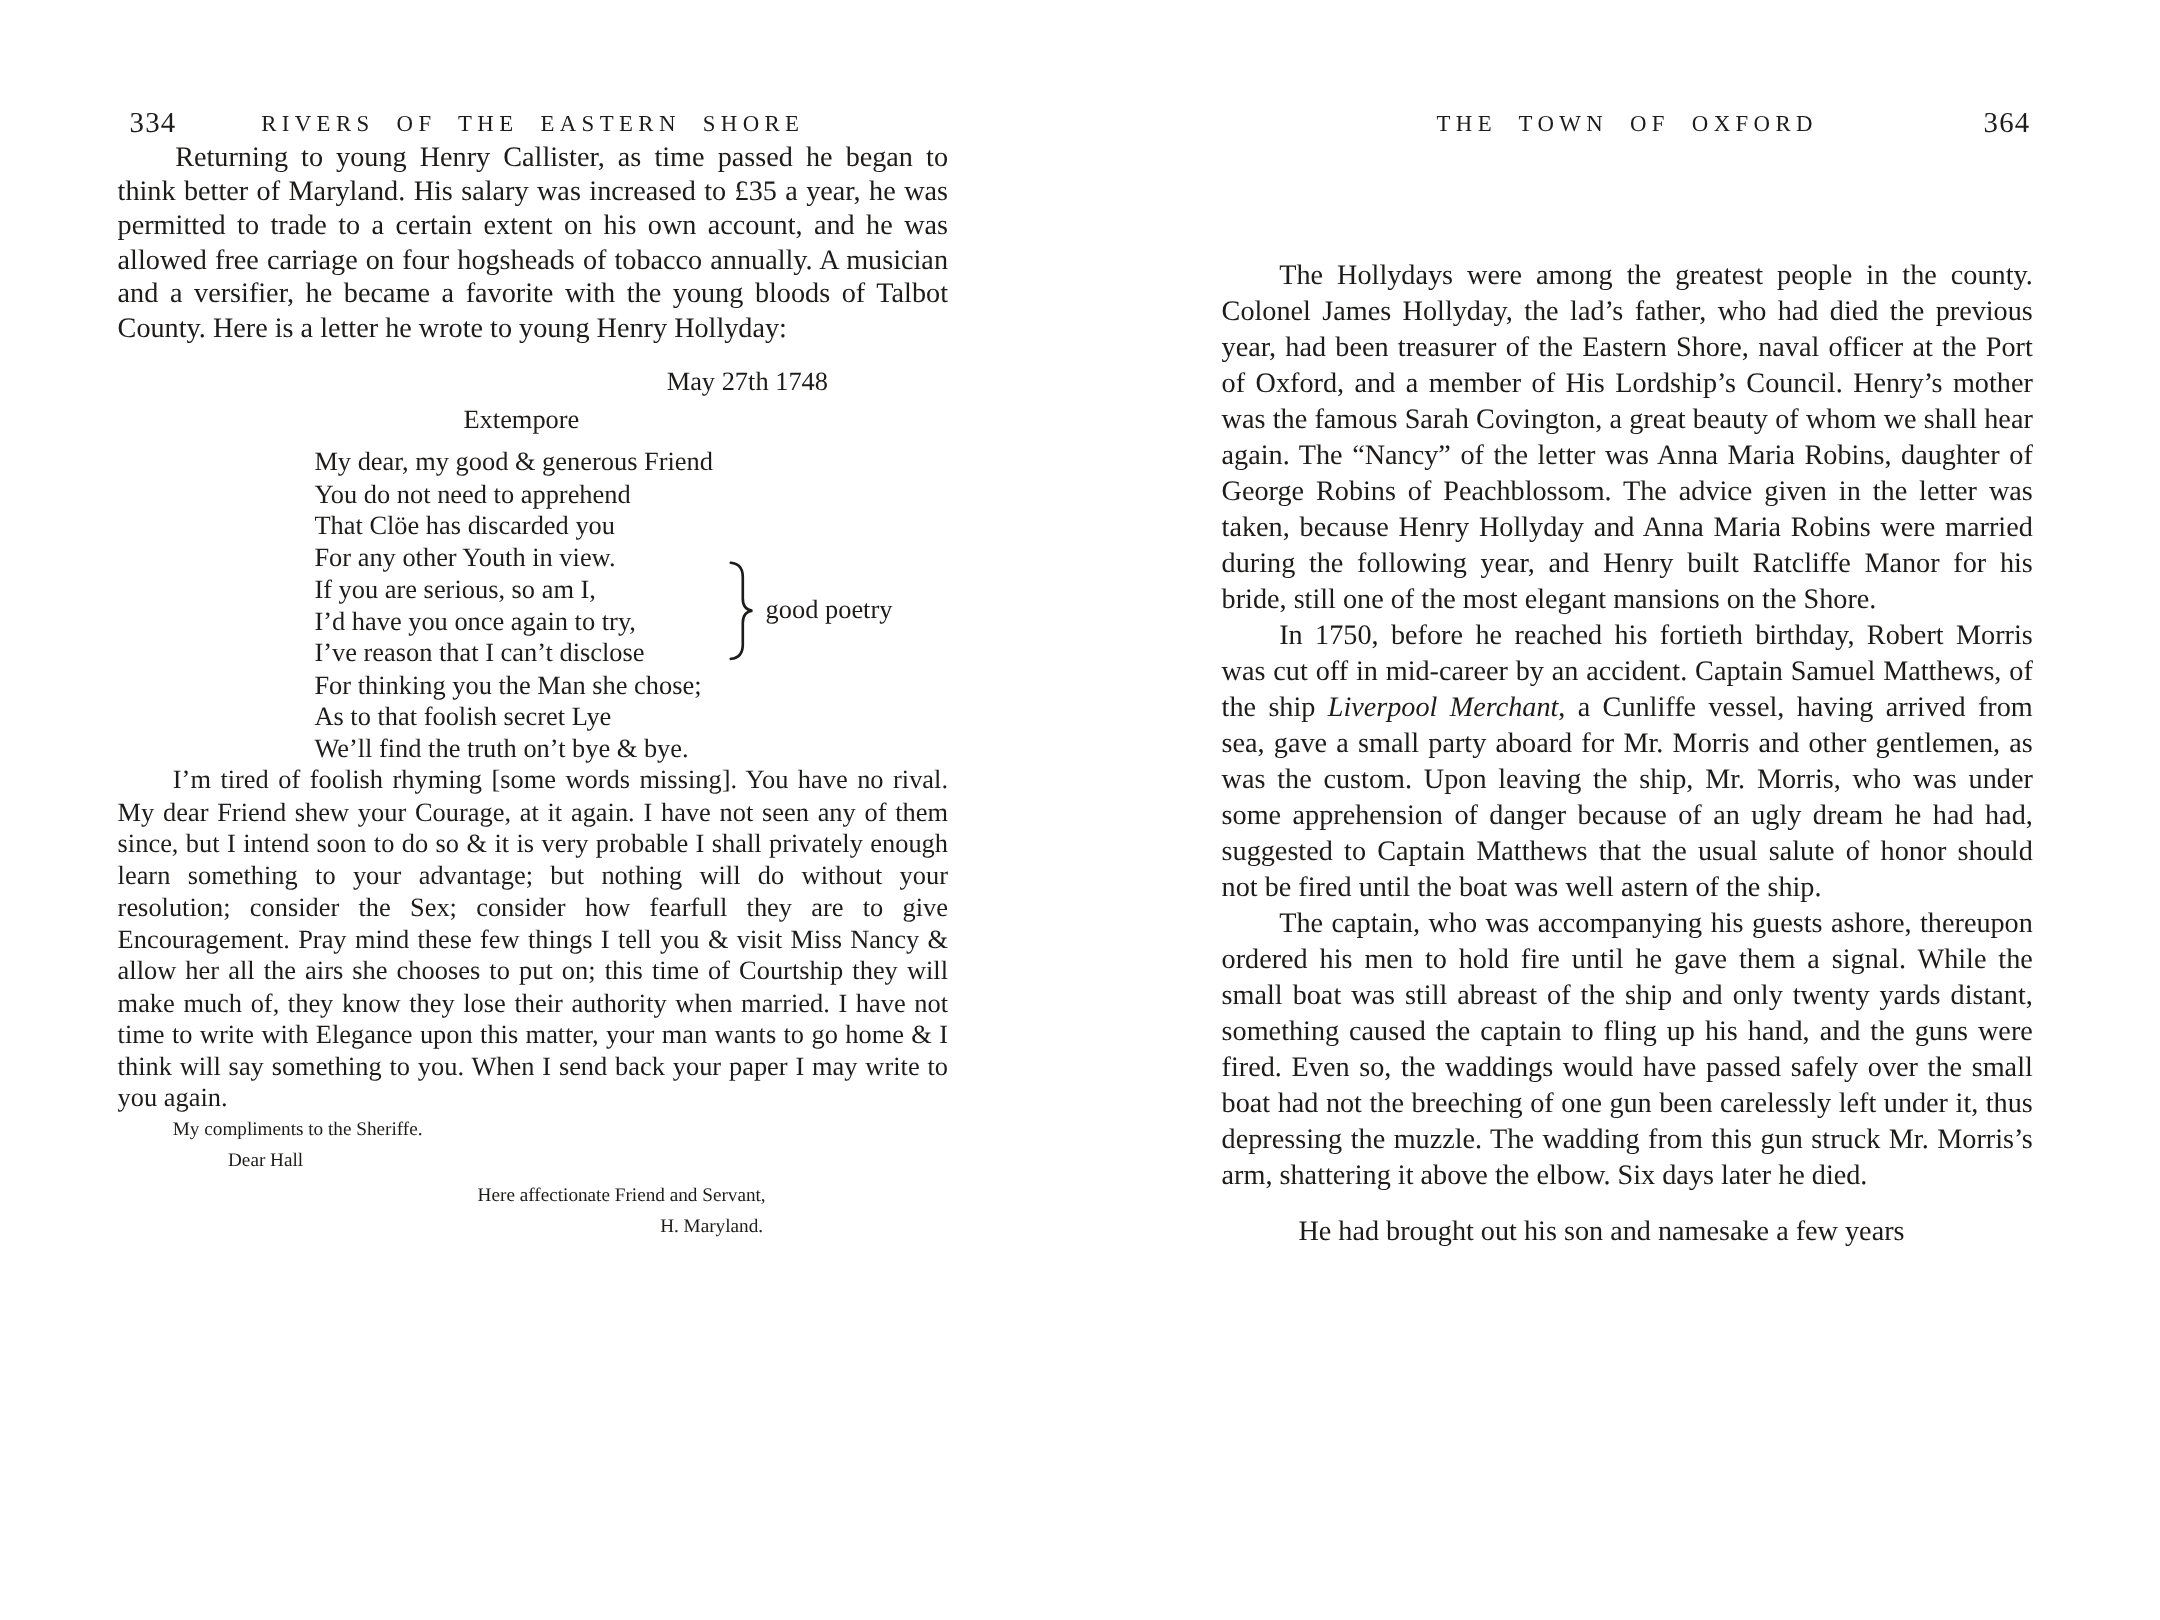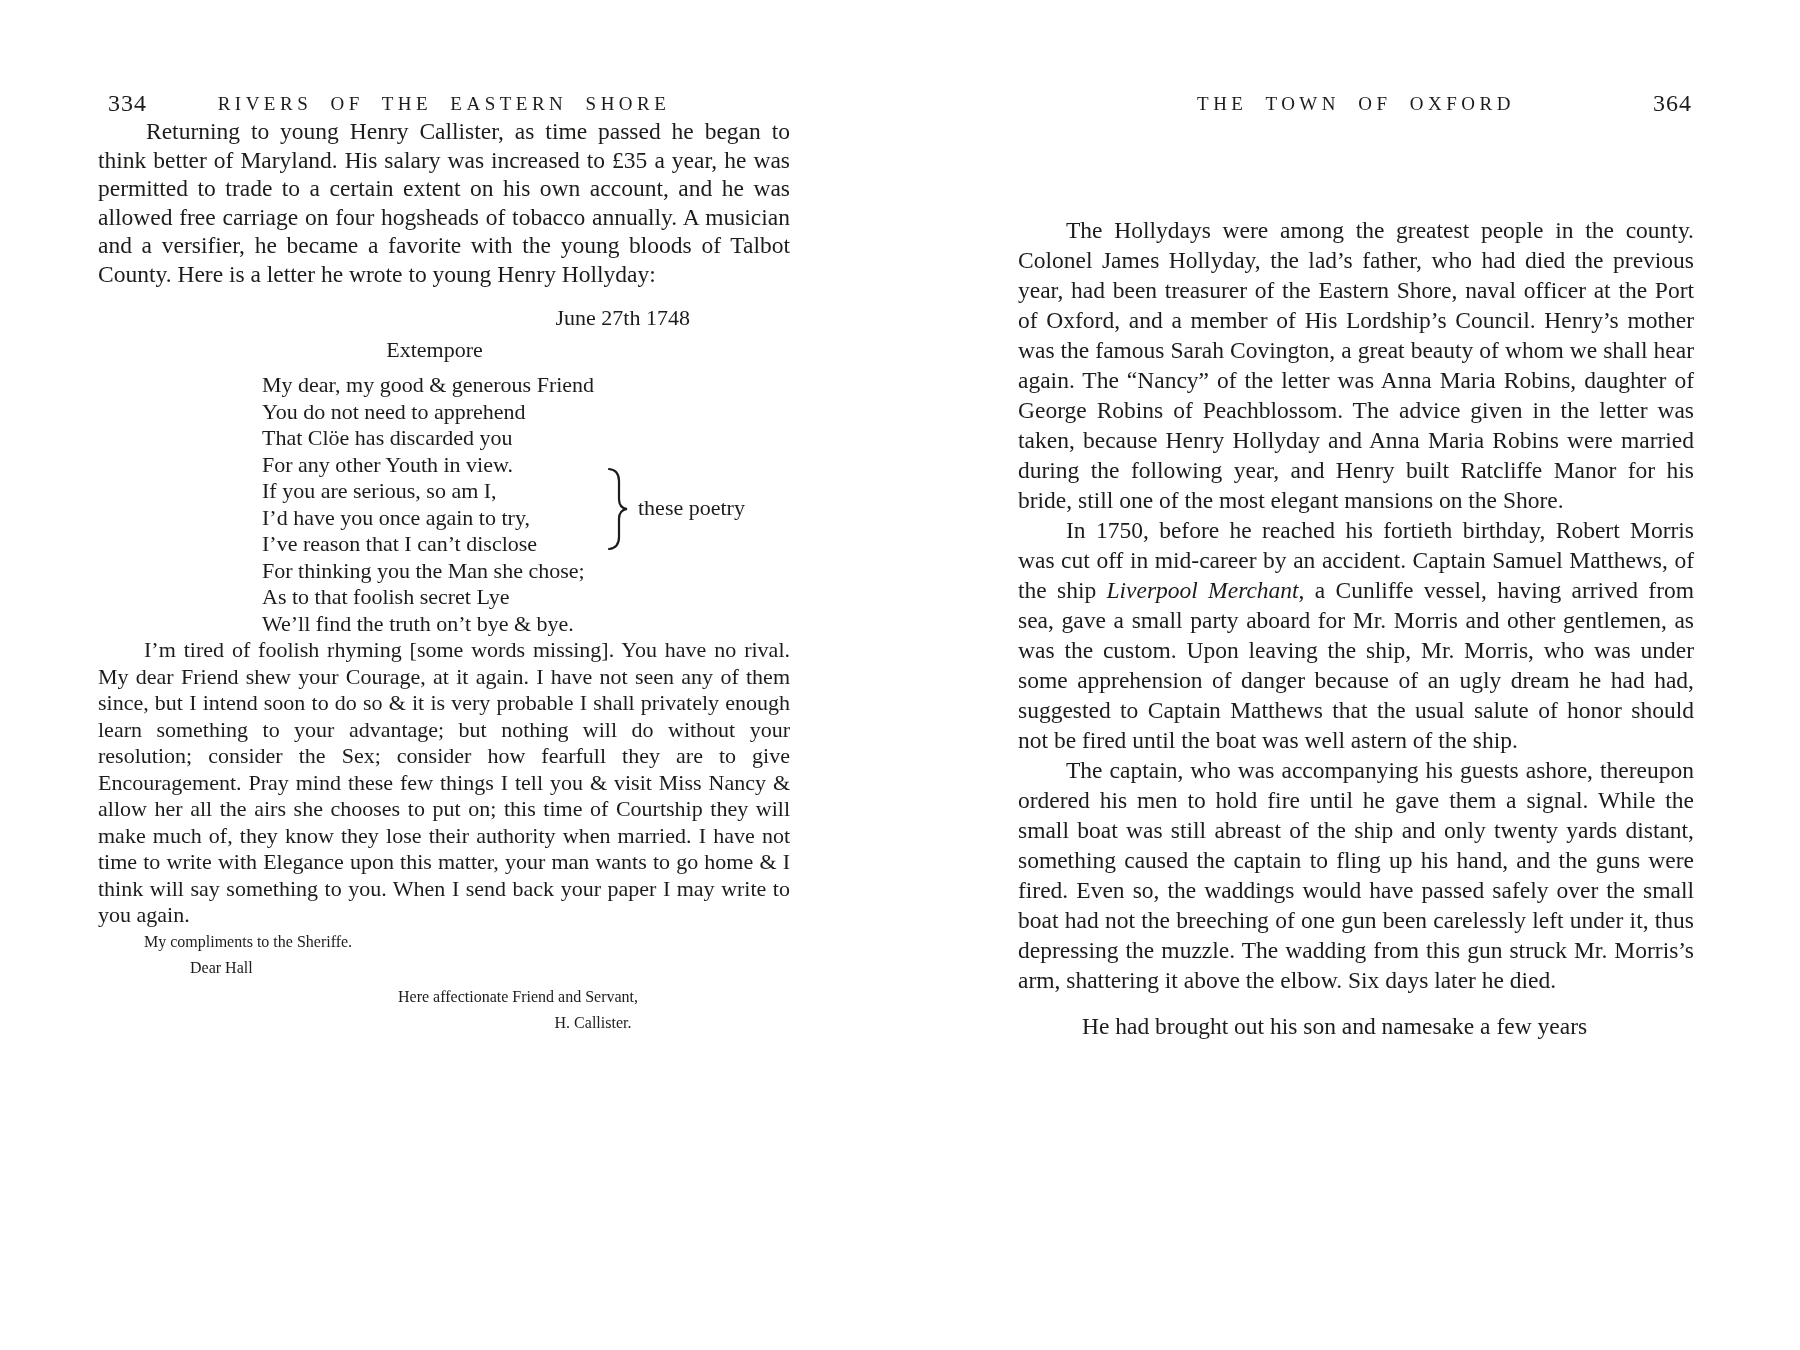--- a/index.html
+++ b/index.html
@@ -121,47 +121,47 @@
 
 <div class="page" id="left-page">
 
   <div class="running-head">
     <span class="page-num left">334</span>
     <div class="running-title">RIVERS OF THE EASTERN SHORE</div>
   </div>
 
   <p class="body-text indent opening" style="margin:0;">Returning to young Henry Callister, as time passed he began to think better of Maryland. His salary was increased to £35 a year, he was permitted to trade to a certain extent on his own account, and he was allowed free carriage on four hogsheads of tobacco annually. A musician and a versifier, he became a favorite with the young bloods of Talbot County. Here is a letter he wrote to young Henry Hollyday:</p>
 
-  <div class="date-line">June 27th 1748</div>
+  <div class="date-line">May 27th 1748</div>
 
   <div class="poem-block">
     <div class="poem-title">Extempore</div>
     <div class="poem-line">My dear, my good &amp; generous Friend</div>
     <div class="poem-line">You do not need to apprehend</div>
     <div class="poem-line">That Clöe has discarded you</div>
     <div class="poem-line">For any other Youth in view.</div>
     <div class="poem-line">If you are serious, so am I,</div>
     <div class="poem-line">I’d have you once again to try,</div>
     <div class="poem-line">I’ve reason that I can’t disclose</div>
     <div class="poem-line">For thinking you the Man she chose;</div>
     <div class="poem-line">As to that foolish secret Lye</div>
     <div class="poem-line">We’ll find the truth on’t bye &amp; bye.</div>
 
     <svg class="poem-brace" width="26" height="84" viewBox="0 0 26 84">
       <path d="M3 2 Q13 3 13 14 L13 32 Q13 41 21 42 Q13 43 13 52 L13 70 Q13 81 3 82" fill="none" stroke="#1e1c1a" stroke-width="2.2" stroke-linecap="round"></path>
     </svg>
-    <div class="brace-label">these poetry</div>
+    <div class="brace-label">good poetry</div>
   </div>
 
   <p class="letter-body" style="margin:0;">I’m tired of foolish rhyming [some words missing]. You have no rival. My dear Friend shew your Courage, at it again. I have not seen any of them since, but I intend soon to do so &amp; it is very probable I shall privately enough learn something to your advantage; but nothing will do without your resolution; consider the Sex; consider how fearfull they are to give Encouragement. Pray mind these few things I tell you &amp; visit Miss Nancy &amp; allow her all the airs she chooses to put on; this time of Courtship they will make much of, they know they lose their authority when married. I have not time to write with Elegance upon this matter, your man wants to go home &amp; I think will say something to you. When I send back your paper I may write to you again.</p>
 
   <div class="letter-line compliments">My compliments to the Sheriffe.</div>
   <div class="letter-line dear-hall">Dear Hall</div>
   <div class="letter-line closing">Here affectionate Friend and Servant,</div>
-  <div class="letter-line signature">H. Callister.</div>
+  <div class="letter-line signature">H. Maryland.</div>
 
 </div>
 
 <div class="page" id="right-page">
 
   <div class="running-head">
     <div class="running-title">THE TOWN OF OXFORD</div>
     <span class="page-num right">364</span>
   </div>
 

